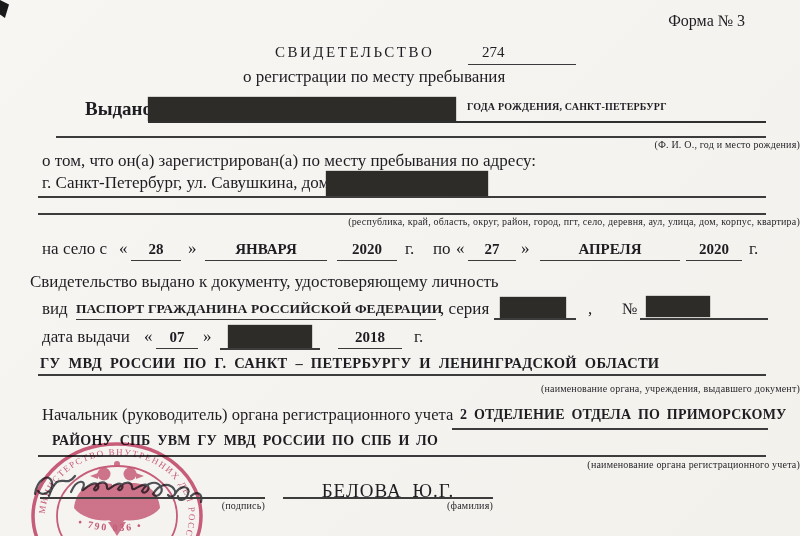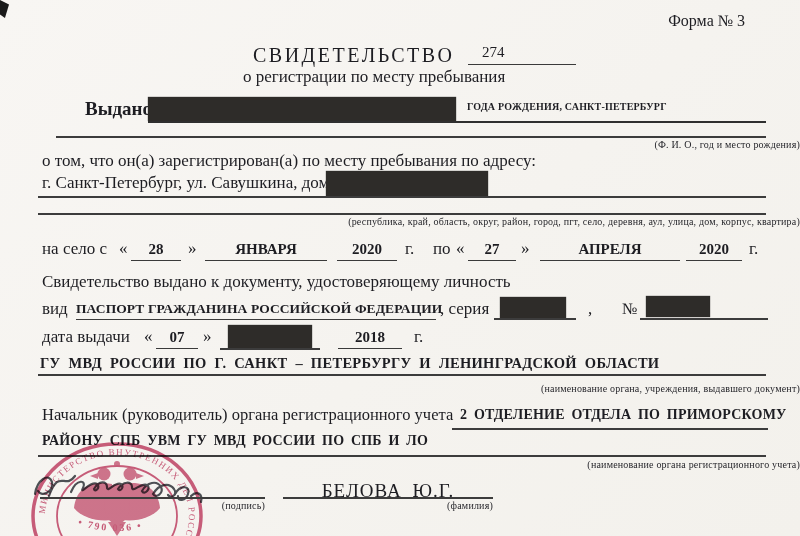--- a/index.html
+++ b/index.html
@@ -15,21 +15,21 @@
   .cap{font-size:10px;line-height:12px;color:#26262b;text-align:right;white-space:nowrap;letter-spacing:.2px;}
   .bval{font-weight:bold;font-size:10px;letter-spacing:.2px;white-space:nowrap;margin-left:8px;}
   .ln{background:#3c3c3c;height:1.5px;}
   .ln2{background:#2f2f2f;height:2px;}
   .red{background:#2e2c29;box-shadow:0 0 1px 0 #2e2c29;}
   .uv{
     text-align:center;font-weight:bold;font-size:15px;height:21px;line-height:21px;
     border-bottom:1.6px solid #3a3a3a;white-space:nowrap;
   }
   .uv13{font-size:13.5px;letter-spacing:.1px;}
-  .title{font-size:20px;letter-spacing:2.5px;white-space:nowrap;}
+  .title{font-size:15px;letter-spacing:2.5px;white-space:nowrap;margin-left:22px;}
   .authline{font-weight:bold;font-size:14.5px;word-spacing:4px;letter-spacing:.3px;white-space:nowrap;text-align:right;}
   .orgline{font-weight:bold;font-size:14px;word-spacing:3px;letter-spacing:.2px;white-space:nowrap;}
   .famname{font-size:19px;letter-spacing:1px;word-spacing:5px;text-align:center;white-space:nowrap;}
   .stamp{mix-blend-mode:multiply;opacity:.88;filter:blur(.3px);}
   .sig{mix-blend-mode:multiply;}
   .artifact{background:#1a1a1a;clip-path:polygon(0 0,100% 25%,55% 100%,0 80%);}
 </style>
 </head>
 <body>
 
@@ -66,21 +66,21 @@
   <div class="abs uv" style="left:337px;top:239px;width:60px;">2020</div>
   <div class="abs t" style="left:405px;top:238px;">г.</div>
   <div class="abs t" style="left:433px;top:238px;">по</div>
   <div class="abs t" style="left:456px;top:238px;">«</div>
   <div class="abs uv" style="left:468px;top:239px;width:48px;">27</div>
   <div class="abs t" style="left:521px;top:238px;">»</div>
   <div class="abs uv" style="left:540px;top:239px;width:140px;">АПРЕЛЯ</div>
   <div class="abs uv" style="left:686px;top:239px;width:56px;">2020</div>
   <div class="abs t" style="left:749px;top:238px;">г.</div>
 
-  <div class="abs t" style="left:42px;top:271px;">Свидетельство выдано к документу, удостоверяющему личность</div>
+  <div class="abs t" style="left:30px;top:271px;">Свидетельство выдано к документу, удостоверяющему личность</div>
 
   <div class="abs t" style="left:42px;top:298px;">вид</div>
   <div class="abs uv uv13" style="left:76px;top:298px;width:360px;">ПАСПОРТ ГРАЖДАНИНА РОССИЙСКОЙ ФЕДЕРАЦИИ</div>
   <div class="abs t" style="left:440px;top:298px;">, серия</div>
   <div class="abs red" style="left:500px;top:297px;width:66px;height:21px;"></div>
   <div class="abs ln" style="left:494px;top:318px;width:82px;"></div>
   <div class="abs t" style="left:588px;top:298px;">,</div>
   <div class="abs t" style="left:622px;top:298px;font-size:16px;">№</div>
   <div class="abs red" style="left:646px;top:296px;width:64px;height:21px;"></div>
   <div class="abs ln" style="left:640px;top:318px;width:128px;"></div>
@@ -94,21 +94,21 @@
   <div class="abs uv" style="left:338px;top:327px;width:64px;">2018</div>
   <div class="abs t" style="left:414px;top:326px;">г.</div>
 
   <div class="abs authline" style="left:40px;top:355px;">ГУ МВД РОССИИ ПО Г. САНКТ – ПЕТЕРБУРГУ И ЛЕНИНГРАДСКОЙ ОБЛАСТИ</div>
   <div class="abs ln" style="left:38px;top:374px;width:728px;"></div>
   <div class="abs cap" style="left:0;top:359px;width:800px;margin-top:24px;">(наименование органа, учреждения, выдавшего документ)</div>
 
   <div class="abs t" style="left:42px;top:404px;font-size:16.5px;">Начальник (руководитель) органа регистрационного учета</div>
   <div class="abs orgline" style="left:460px;top:407px;">2 ОТДЕЛЕНИЕ ОТДЕЛА ПО ПРИМОРСКОМУ</div>
   <div class="abs ln" style="left:452px;top:428px;width:316px;"></div>
-  <div class="abs orgline" style="left:42px;top:433px;">РАЙОНУ СПБ УВМ ГУ МВД РОССИИ ПО СПБ И ЛО</div>
+  <div class="abs orgline" style="left:52px;top:433px;">РАЙОНУ СПБ УВМ ГУ МВД РОССИИ ПО СПБ И ЛО</div>
   <div class="abs ln" style="left:38px;top:455px;width:728px;"></div>
   <div class="abs cap" style="left:0;top:459px;width:800px;">(наименование органа регистрационного учета)</div>
 
   <svg class="abs stamp" style="left:30px;top:438px;z-index:5;" width="175" height="175" viewBox="0 0 175 175">
     <defs>
       <path id="ringPath" d="M 15 78 A 72 61 0 1 1 159 78 A 72 61 0 1 1 15 78"></path>
       <path id="numPath" d="M 40 84 Q 87 102 134 84"></path>
     </defs>
     <g fill="none" stroke="#c74a6e">
       <ellipse cx="87" cy="78" rx="84" ry="72" stroke-width="3.5"></ellipse>

